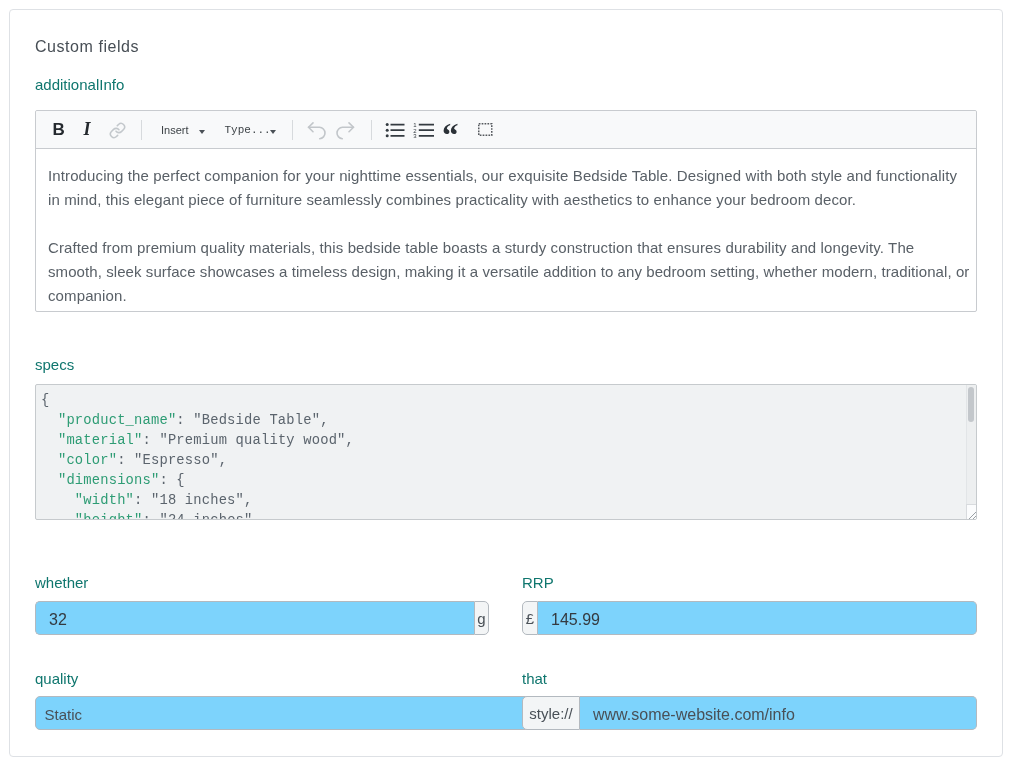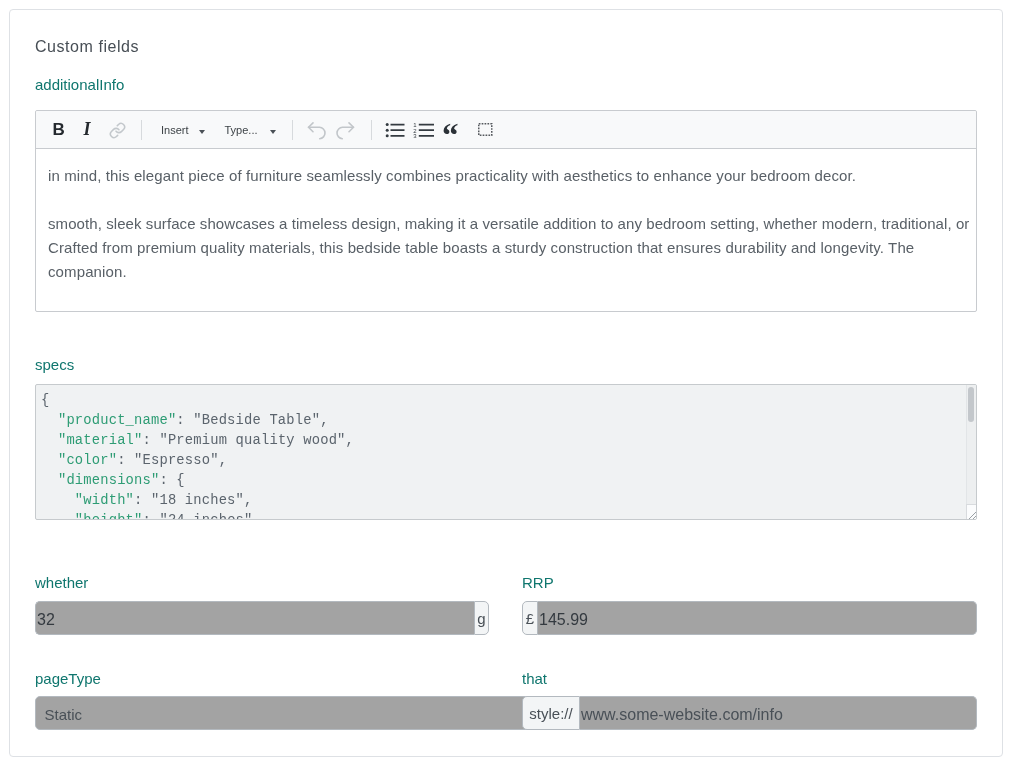--- a/index.html
+++ b/index.html
@@ -25,22 +25,22 @@
   #specs { position:absolute; left:35px; top:384px; width:942px; height:136px;
            border:1px solid #c6cacd; border-radius:2px; background:#f0f2f3; overflow:hidden; }
   #code { position:absolute; left:5px; top:5.6px; font-family:"Liberation Mono", monospace;
           font-size:13.8px; letter-spacing:0.18px; line-height:20px; color:#5b646d; white-space:pre; }
   #code .k { color:#2d9c74; }
   #sbtrack { position:absolute; right:0; top:0; width:10px; height:134px; background:#edeff0; border-left:1px solid #e2e5e7; }
   #sbthumb { position:absolute; right:2.5px; top:2px; width:6px; height:35px; border-radius:3px; background:#c3c7cb; }
   #grip { position:absolute; right:0; bottom:0; width:10px; height:15px; background:#fbfcfd; border:1px solid #d8dbde; border-right:none; border-bottom:none; }
   
   .group { position:absolute; display:flex; height:34px; }
-  .fc { border:1px solid #b3b9bf; background:#a3a3a3; font-size:16px; color:#343a40;
-        height:34px; line-height:35px; padding:0 1px; }
+  .fc { border:1px solid #b3b9bf; background:#7dd3fc; font-size:16px; color:#343a40;
+        height:34px; line-height:35px; padding:0 13px; }
   .addon { background:#f3f5f6; border:1px solid #b3b9bf; font-size:15px; color:#495057;
            display:flex; align-items:center; justify-content:center; height:34px; }
 </style>
 </head>
 <body>
 <div id="card"></div>
 
 <div class="abs" style="left:35px; top:36px; font-size:16px; line-height:22px; letter-spacing:0.55px; color:#474e55;">Custom fields</div>
 
 <div class="label" style="left:35px; top:74px;">additionalInfo</div>
@@ -49,21 +49,21 @@
   <div id="toolbar">
     <span class="it" style="left:16.5px; top:9px; font-weight:bold; font-size:17px; color:#24292e;">B</span>
     <span class="it" style="left:47.5px; top:8px; font-family:'Liberation Serif',serif; font-style:italic; font-weight:bold; font-size:18px; color:#24292e;">I</span>
     <svg class="it" style="left:72.5px; top:11px;" width="17" height="17" viewBox="0 0 24 24" fill="none" stroke="#c3c8cc" stroke-width="2.2" stroke-linecap="round" stroke-linejoin="round">
         <path d="M10 13a5 5 0 0 0 7.54.54l3-3a5 5 0 0 0-7.07-7.07l-1.72 1.71"></path>
         <path d="M14 11a5 5 0 0 0-7.54-.54l-3 3a5 5 0 0 0 7.07 7.07l1.71-1.71"></path>
       </svg>
     <div class="sep" style="left:104.8px;"></div>
     <span class="tbtext" style="left:125px;">Insert</span>
     <span class="caret" style="left:163px;"></span>
-    <span class="tbtext" style="left:188.5px;">Type...</span>
+    <span class="tbtext" style="left:188.5px;font-family:Liberation Mono, monospace;">Type...</span>
     <span class="caret" style="left:234px;"></span>
     <div class="sep" style="left:256px;"></div>
     <svg class="it" style="left:270px; top:9px;" width="21" height="21" viewBox="0 0 21 21" fill="none" stroke="#c2c6ca" stroke-width="1.6" stroke-linecap="round" stroke-linejoin="round">
         <path d="M2.5 7.3 L13.5 7.3 A5.7 5.7 0 0 1 13.7 18.68"></path>
         <path d="M2.5 7.3 L7 2.9 M2.5 7.3 L7 11.7"></path>
       </svg>
     <svg class="it" style="left:299px; top:9px;" width="21" height="21" viewBox="0 0 21 21" fill="none" stroke="#c2c6ca" stroke-width="1.6" stroke-linecap="round" stroke-linejoin="round">
         <path d="M18.5 7.3 L7.5 7.3 A5.7 5.7 0 0 0 7.3 18.68"></path>
         <path d="M18.5 7.3 L14 2.9 M18.5 7.3 L14 11.7"></path>
       </svg>
@@ -80,25 +80,26 @@
         <text x="0.2" y="18.2" font-size="6" fill="#343b41" font-family="Liberation Sans">3</text>
         <path d="M5.8 4.6 H21 M5.8 10.2 H21 M5.8 15.8 H21" stroke="#343b41" stroke-width="1.8"></path>
       </svg>
     <span class="it" style="left:406px; top:6px; font-family:'Liberation Serif',serif; font-weight:bold; font-size:33px; color:#2b3137;">“</span>
     <svg class="it" style="left:442px; top:11.5px;" width="15" height="13" viewBox="0 0 15 13" fill="none">
         <rect x="0.75" y="0.75" width="13" height="11.5" stroke="#54585d" stroke-width="1.5" stroke-dasharray="1.7 1.2"></rect>
       </svg>
   </div>
   <div id="edcontent">
     <div class="para">
+      <div>Introducing the perfect companion for your nighttime essentials, our exquisite Bedside Table. Designed with both style and functionality</div>
       <div>in mind, this elegant piece of furniture seamlessly combines practicality with aesthetics to enhance your bedroom decor.</div>
     </div>
     <div class="para">
+      <div>Crafted from premium quality materials, this bedside table boasts a sturdy construction that ensures durability and longevity. The</div>
       <div style="letter-spacing:0.08px;">smooth, sleek surface showcases a timeless design, making it a versatile addition to any bedroom setting, whether modern, traditional, or</div>
-      <div>Crafted from premium quality materials, this bedside table boasts a sturdy construction that ensures durability and longevity. The</div>
       <div>companion.</div>
     </div>
   </div>
 </div>
 
 <div class="label" style="left:35px; top:354px;">specs</div>
 <div id="specs">
   <div id="code">{
   <span class="k">"product_name"</span>: "Bedside Table",
   <span class="k">"material"</span>: "Premium quality wood",
@@ -120,21 +121,21 @@
 <div class="label" style="left:522px; top:572px;">RRP</div>
 <div class="group" style="left:35px; top:601px; width:454px;">
   <div class="fc" style="flex:1; border-radius:5px 0 0 5px; border-right:none;">32</div>
   <div class="addon" style="width:15px; border-radius:0 5px 5px 0;">g</div>
 </div>
 <div class="group" style="left:522px; top:601px; width:455px;">
   <div class="addon" style="width:16px; border-radius:5px 0 0 5px;">£</div>
   <div class="fc" style="flex:1; border-radius:0 5px 5px 0; border-left:none;">145.99</div>
 </div>
 
-<div class="label" style="left:35px; top:668px;">pageType</div>
+<div class="label" style="left:35px; top:668px;">quality</div>
 <div class="label" style="left:522px; top:668px;">that</div>
 <div class="group" style="left:35px; top:696px; width:533px;">
   <div class="fc" style="flex:1; border-radius:5px; padding-left:8.5px; font-size:15px; color:#495057; position:relative;">Static
     <svg style="position:absolute; right:4px; top:13px;" width="11" height="8" viewBox="0 0 11 8" fill="none" stroke="#343a40" stroke-width="1.8" stroke-linecap="round" stroke-linejoin="round">
         <path d="M1.5 1.5 L5.5 5.5 L9.5 1.5"></path>
       </svg>
   </div>
 </div>
 <div class="group" style="left:522px; top:696px; width:455px;">
   <div class="addon" style="width:58px; border-radius:5px 0 0 5px;">style://</div>

